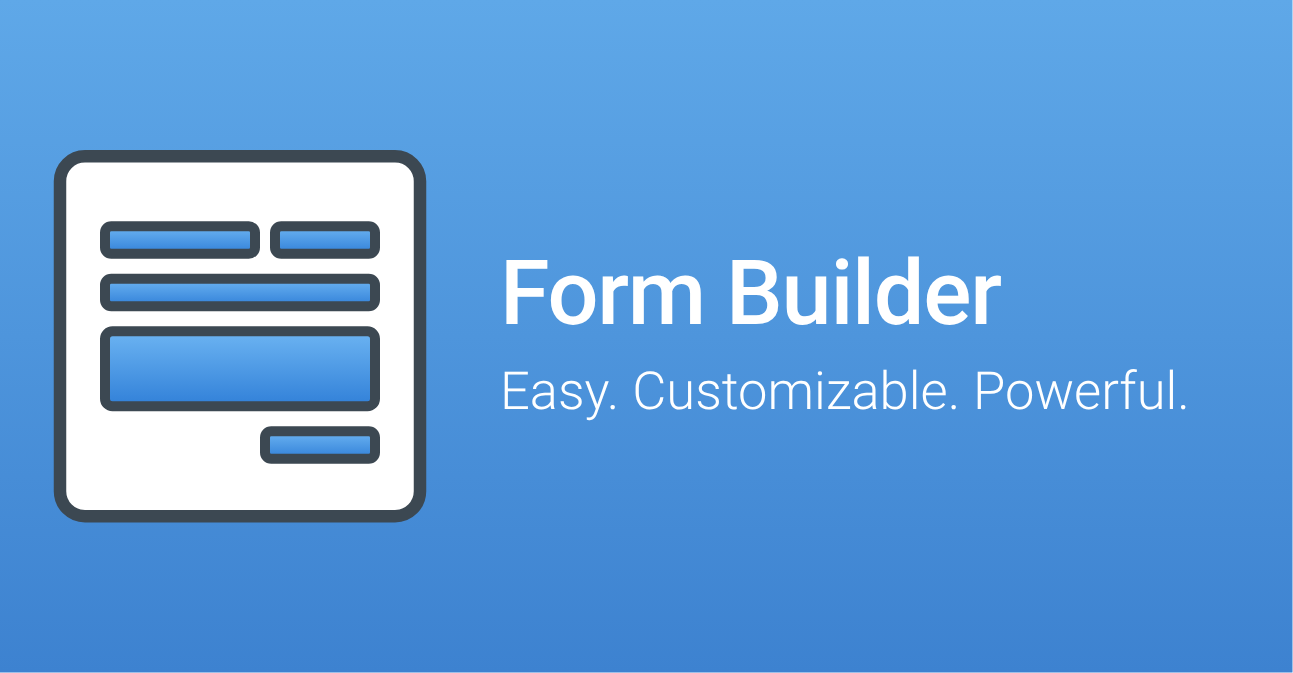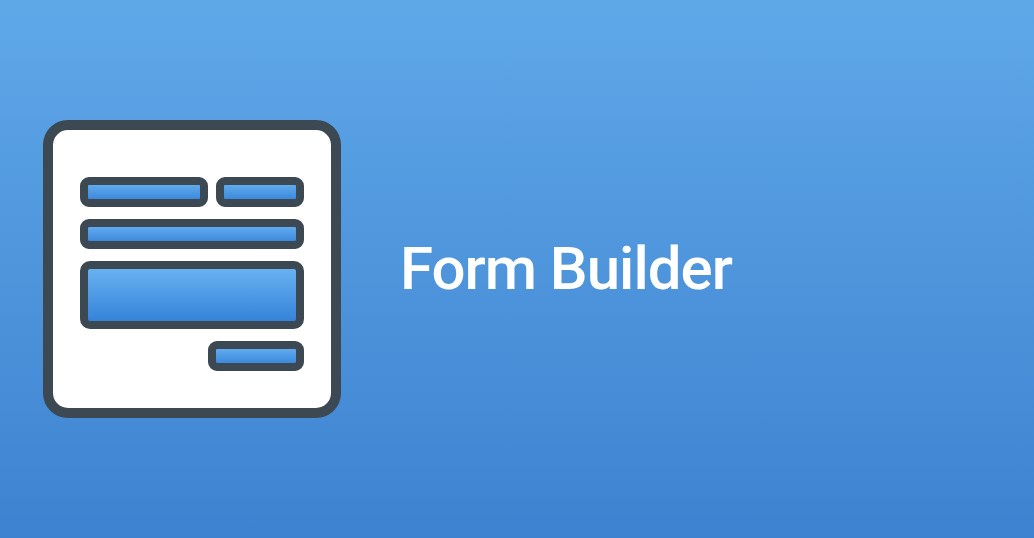--- a/index.html
+++ b/index.html
@@ -28,21 +28,21 @@
       height: 300px;
       flex-shrink: 0;
     }
     .text-block {
       display: flex;
       flex-direction: column;
       gap: 18px;
       color: #ffffff;
     }
     .title {
-      font-size: 60px;
+      font-size: 72px;
       font-weight: 500;
       letter-spacing: -1px;
       line-height: 1;
     }
     .subtitle {
       font-size: 42px;
       font-weight: 300;
       line-height: 1.2;
     }
   </style>
@@ -66,14 +66,15 @@
 
       <rect x="42" y="104" width="216" height="22" rx="5" fill="url(#fieldGradient)" stroke="#3c4852" stroke-width="8"></rect>
 
       <rect x="42" y="146" width="216" height="60" rx="6" fill="url(#fieldGradient)" stroke="#3c4852" stroke-width="8"></rect>
 
       <rect x="170" y="226" width="88" height="22" rx="5" fill="url(#fieldGradient)" stroke="#3c4852" stroke-width="8"></rect>
     </svg>
   </div>
   <div class="text-block">
     <div class="title">Form Builder</div>
+    <div class="subtitle">Easy. Customizable. Powerful.</div>
   </div>
 </div>
 
 </body></html>

